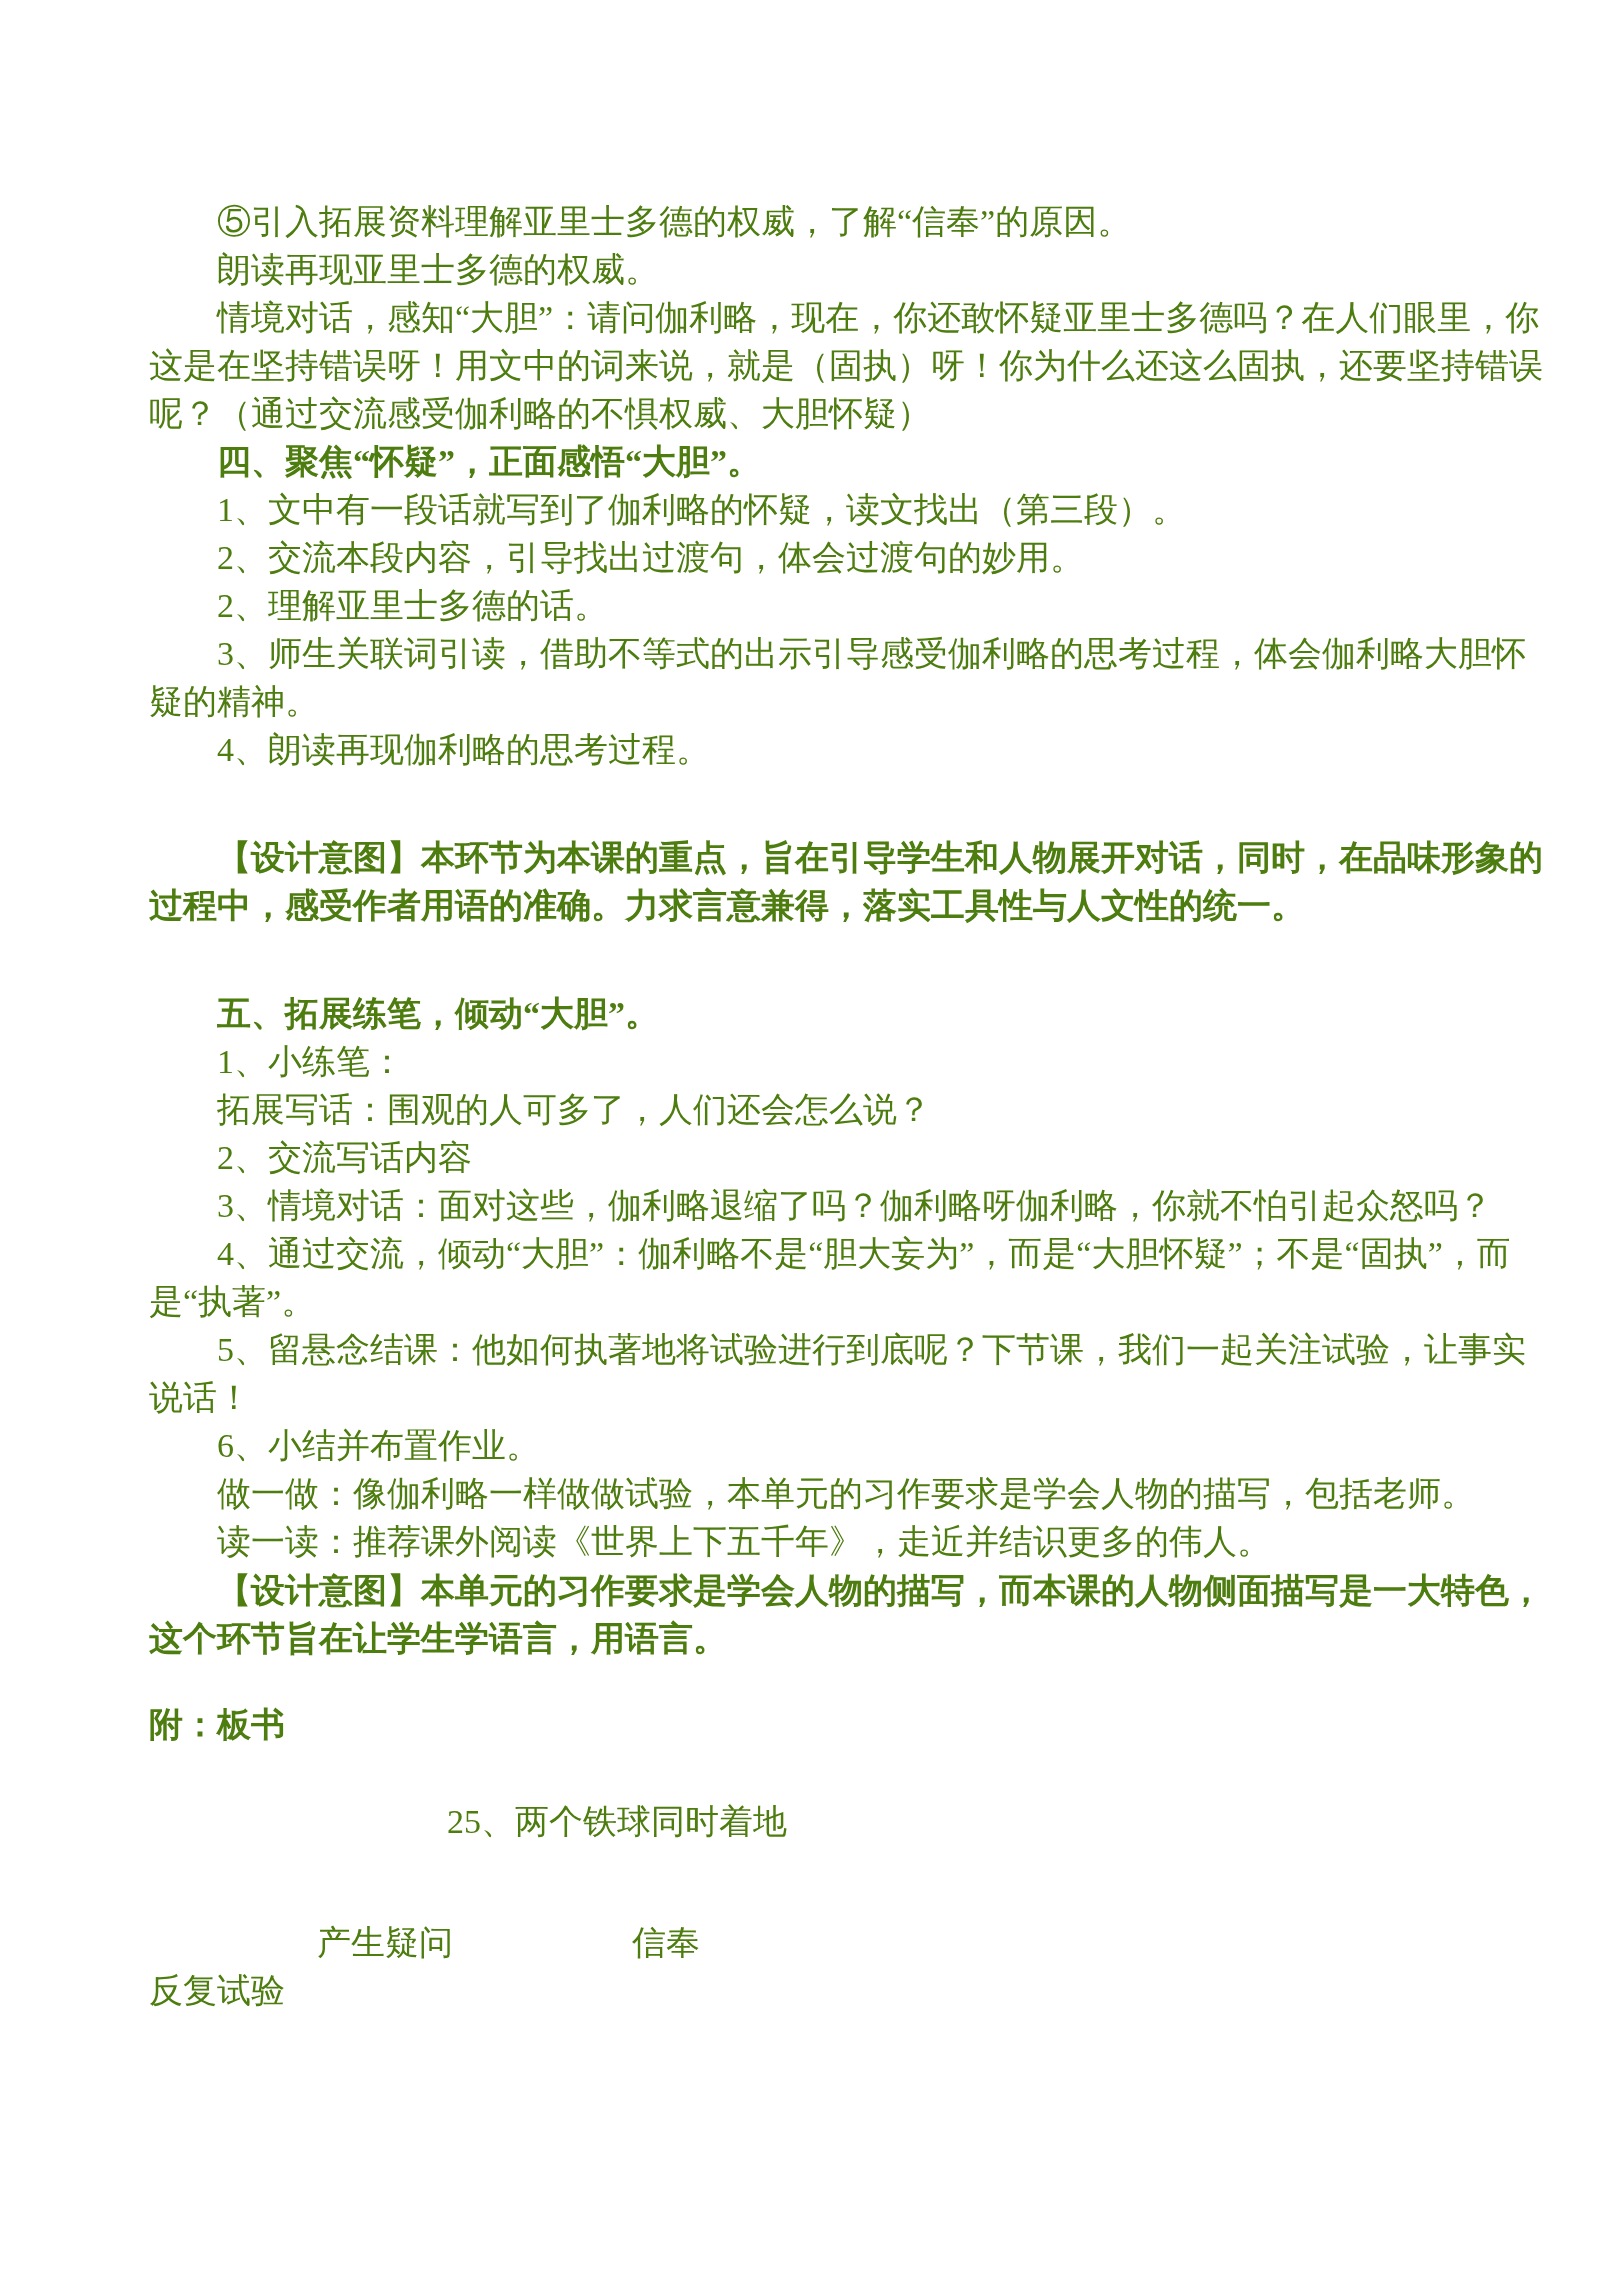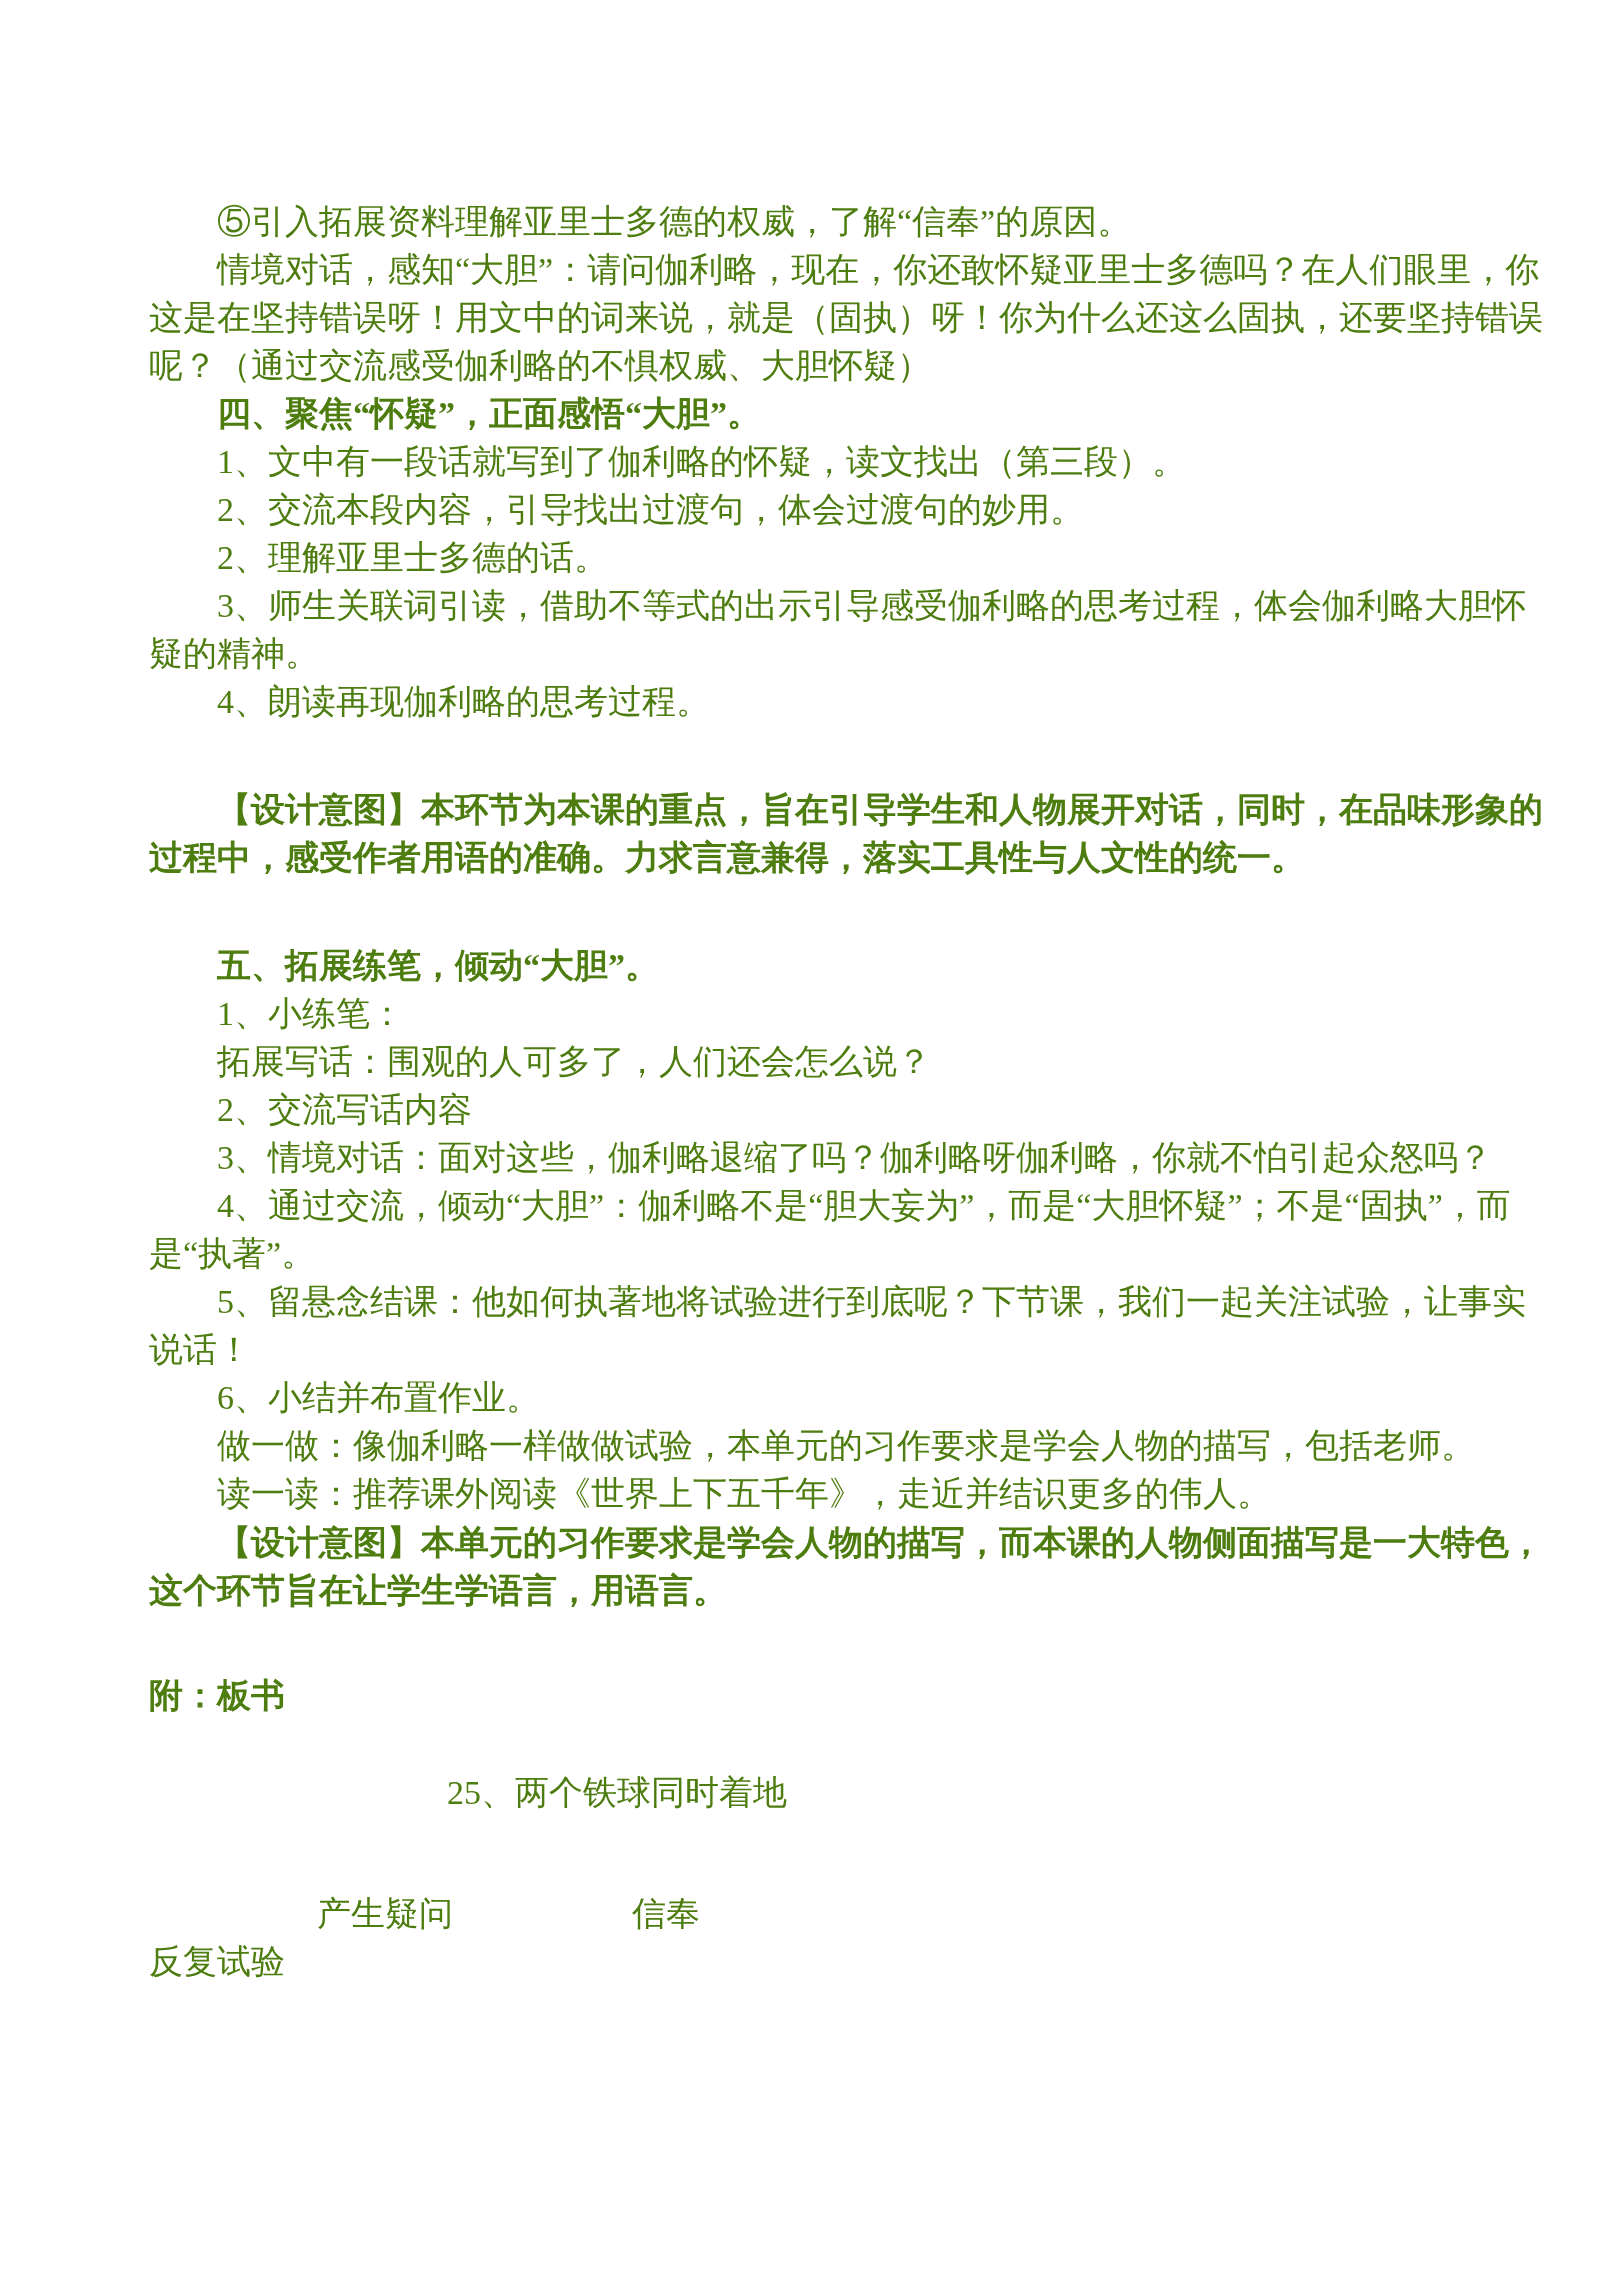--- a/index.html
+++ b/index.html
@@ -35,21 +35,21 @@
   }
   .p-design {
     text-indent: 68px;
     font-family: "Liberation Sans", "DejaVu Sans", sans-serif;
     font-weight: bold;
   }
   .mt-gap { margin-top: 60px; }
   .mb-gap { margin-bottom: 60px; font-family: Liberation Serif, serif; }
   .p-annex {
     text-indent: 0;
-    margin-top: 57px;
+    margin-top: 38px;
     font-family: "Liberation Sans", "DejaVu Sans", sans-serif;
     font-weight: bold;
   }
   .p-board-title {
     text-indent: 0;
     margin-top: 50px;
     margin-left: 298px;
   }
   .p-board-row {
     text-indent: 0;
@@ -63,20 +63,21 @@
     display: inline-block;
     width: 179px;
   }
 </style>
 </head>
 <body>
 
 <div class="page">
 
   <p class="p-normal">⑤引入拓展资料理解亚里士多德的权威，了解“信奉”的原因。</p>
+  <p class="p-normal">朗读再现亚里士多德的权威。</p>
   <p class="p-normal">情境对话，感知“大胆”：请问伽利略，现在，你还敢怀疑亚里士多德吗？在人们眼里，你这是在坚持错误呀！用文中的词来说，就是（固执）呀！你为什么还这么固执，还要坚持错误呢？（通过交流感受伽利略的不惧权威、大胆怀疑）</p>
 
   <p class="p-heading">四、聚焦“怀疑”，正面感悟“大胆”。</p>
   <p class="p-normal">1、文中有一段话就写到了伽利略的怀疑，读文找出（第三段）。</p>
   <p class="p-normal">2、交流本段内容，引导找出过渡句，体会过渡句的妙用。</p>
   <p class="p-normal">2、理解亚里士多德的话。</p>
   <p class="p-normal">3、师生关联词引读，借助不等式的出示引导感受伽利略的思考过程，体会伽利略大胆怀疑的精神。</p>
   <p class="p-normal">4、朗读再现伽利略的思考过程。</p>
 
   <p class="p-design mt-gap mb-gap">【设计意图】本环节为本课的重点，旨在引导学生和人物展开对话，同时，在品味形象的过程中，感受作者用语的准确。力求言意兼得，落实工具性与人文性的统一。</p>

